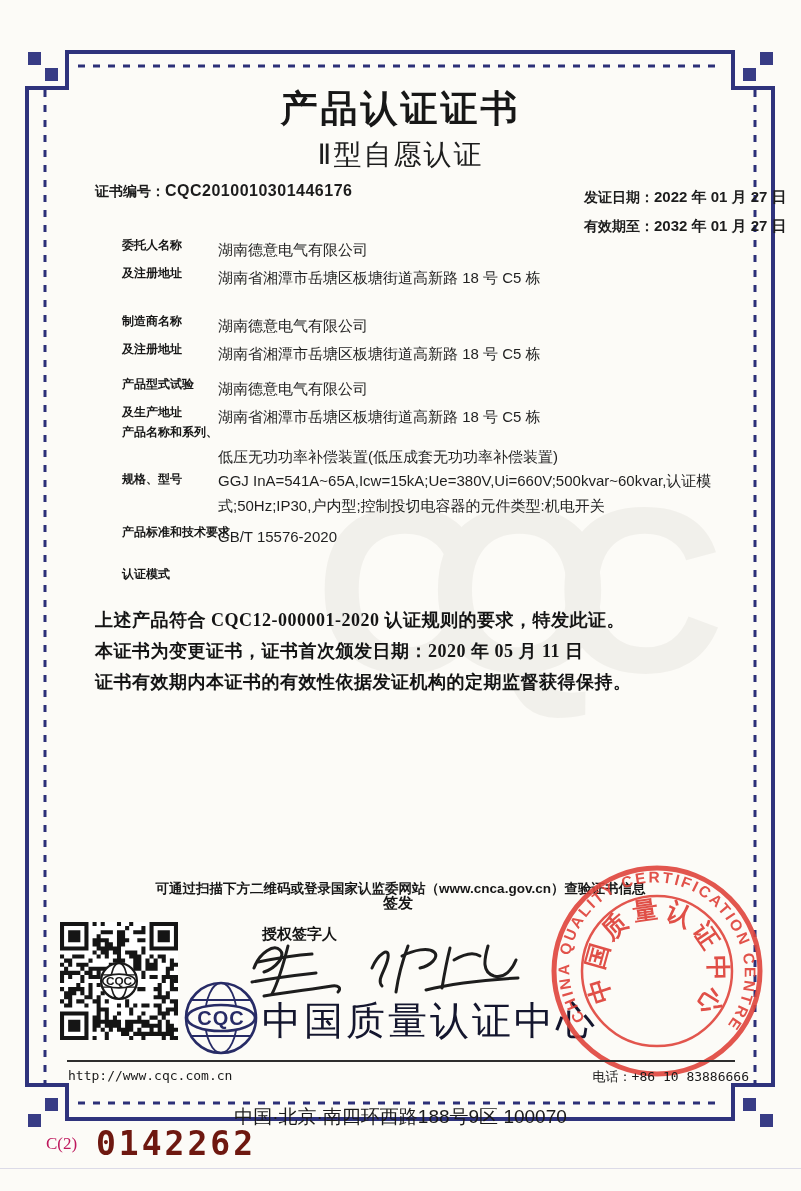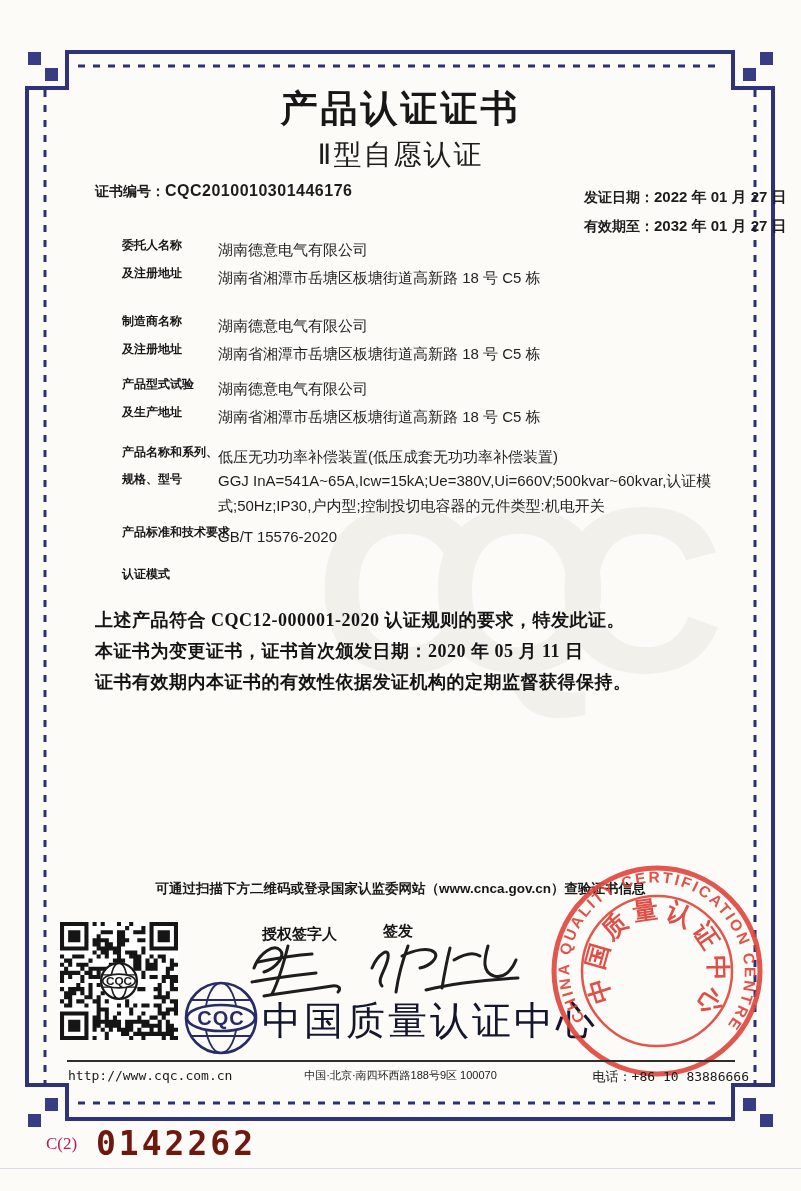--- a/index.html
+++ b/index.html
@@ -28,21 +28,21 @@
   
   .verify{left:0; right:0; top:880px; text-align:center; font-size:13.5px; font-weight:bold; color:#171717;}
   
   .signlabel{font-size:15px; font-weight:bold; color:#151515;}
   
   .orgname{left:262px; top:994px; font-size:39px; font-weight:500; letter-spacing:3px; color:#14162e;}
   
   .footer-rule{left:67px; top:1060px; width:668px; height:2px; background:#2e2e2e;}
   .footer-text{top:1068px; font-family:"DejaVu Sans Mono", monospace; font-size:13px; color:#1a1a1a;}
   .fw{left:68px;}
-  .fa{left:0; right:0; text-align:center; font-family:"Liberation Sans", sans-serif; font-size:11px; font-weight:500;}
+  .fa{left:0; right:0; text-align:center; font-family:"Liberation Sans", sans-serif; font-size:19px; font-weight:500;margin-top:36px;}
   .fp{right:52px;}
   
   .serial-prefix{left:46px; top:1134px; font-family:"Liberation Serif", serif; font-size:17px; color:#be185d;}
   .serial-number{left:96px; top:1124px; font-family:"DejaVu Sans Mono", monospace; font-size:33px; font-weight:bold; letter-spacing:3px; color:#6e1810;}
   .watermark{left:315px; top:455px; font-size:235px; font-weight:bold; letter-spacing:-0.24em; color:#7d7668; opacity:0.08; pointer-events:none;}
   .scan-line{left:0; top:1168px; width:100%; height:1px; background:#dcdbe8;}
 </style>
 </head>
 <body>
 
@@ -93,21 +93,21 @@
   <div class="abs flabel" style="top:313px">制造商名称</div>
   <div class="abs fvalue" style="top:313px">湖南德意电气有限公司</div>
   <div class="abs flabel" style="top:341px">及注册地址</div>
   <div class="abs fvalue" style="top:341px">湖南省湘潭市岳塘区板塘街道高新路 18 号 C5 栋</div>
 
   <div class="abs flabel" style="top:376px">产品型式试验</div>
   <div class="abs fvalue" style="top:376px">湖南德意电气有限公司</div>
   <div class="abs flabel" style="top:404px">及生产地址</div>
   <div class="abs fvalue" style="top:404px">湖南省湘潭市岳塘区板塘街道高新路 18 号 C5 栋</div>
 
-  <div class="abs flabel" style="top:444px">产品名称和系列、</div>
+  <div class="abs flabel" style="top:424px">产品名称和系列、</div>
   <div class="abs flabel" style="top:471px">规格、型号</div>
   <div class="abs fvalue" style="top:444px">低压无功功率补偿装置(低压成套无功功率补偿装置)</div>
   <div class="abs fvalue" style="top:468px">GGJ InA=541A~65A,Icw=15kA;Ue=380V,Ui=660V;500kvar~60kvar,认证模式;50Hz;IP30,户内型;控制投切电容器的元件类型:机电开关</div>
 
   <div class="abs flabel" style="top:524px">产品标准和技术要求</div>
   <div class="abs fvalue" style="top:524px">GB/T 15576-2020</div>
 
   <div class="abs flabel" style="top:566px">认证模式</div>
 
   <div class="abs statement" style="top:608px">上述产品符合 CQC12-000001-2020 认证规则的要求，特发此证。</div>
@@ -125,21 +125,21 @@
         <ellipse cx="14.5" cy="14.5" rx="2" ry="4.4" fill="none" stroke="#1a1a1a" stroke-width="0.4"></ellipse>
         <line x1="10.4" y1="13" x2="18.6" y2="13" stroke="#1a1a1a" stroke-width="0.35"></line>
         <line x1="10.4" y1="16" x2="18.6" y2="16" stroke="#1a1a1a" stroke-width="0.35"></line>
         <ellipse cx="14.5" cy="14.5" rx="4" ry="1.7" fill="#ffffff" stroke="#1a1a1a" stroke-width="0.4"></ellipse>
         <text x="14.5" y="15.6" text-anchor="middle" font-size="2.9" font-weight="bold" font-family="Liberation Sans, sans-serif" fill="#1a1a1a">CQC</text>
       </g>
     </svg>
   </div>
 
   <div class="abs signlabel" style="left:262px;top:925px">授权签字人</div>
-  <div class="abs signlabel" style="left:383px;top:922px">签发</div>
+  <div class="abs signlabel" style="left:383px;top:894px">签发</div>
 
   <svg class="abs" style="left:240px;top:938px" width="130" height="66" viewBox="0 0 130 66">
     <g fill="none" stroke="#1d1d1d" stroke-width="3" stroke-linecap="round" stroke-linejoin="round">
       <path d="M14,30 C20,14 34,6 40,12 C46,18 36,30 24,34"></path>
       <path d="M48,8 C44,24 40,40 32,56"></path>
       <path d="M18,24 C38,20 58,17 72,16"></path>
       <path d="M12,44 C34,40 58,37 76,35"></path>
       <path d="M24,58 C48,54 74,51 92,48 C98,47 102,50 98,54"></path>
     </g>
   </svg>

